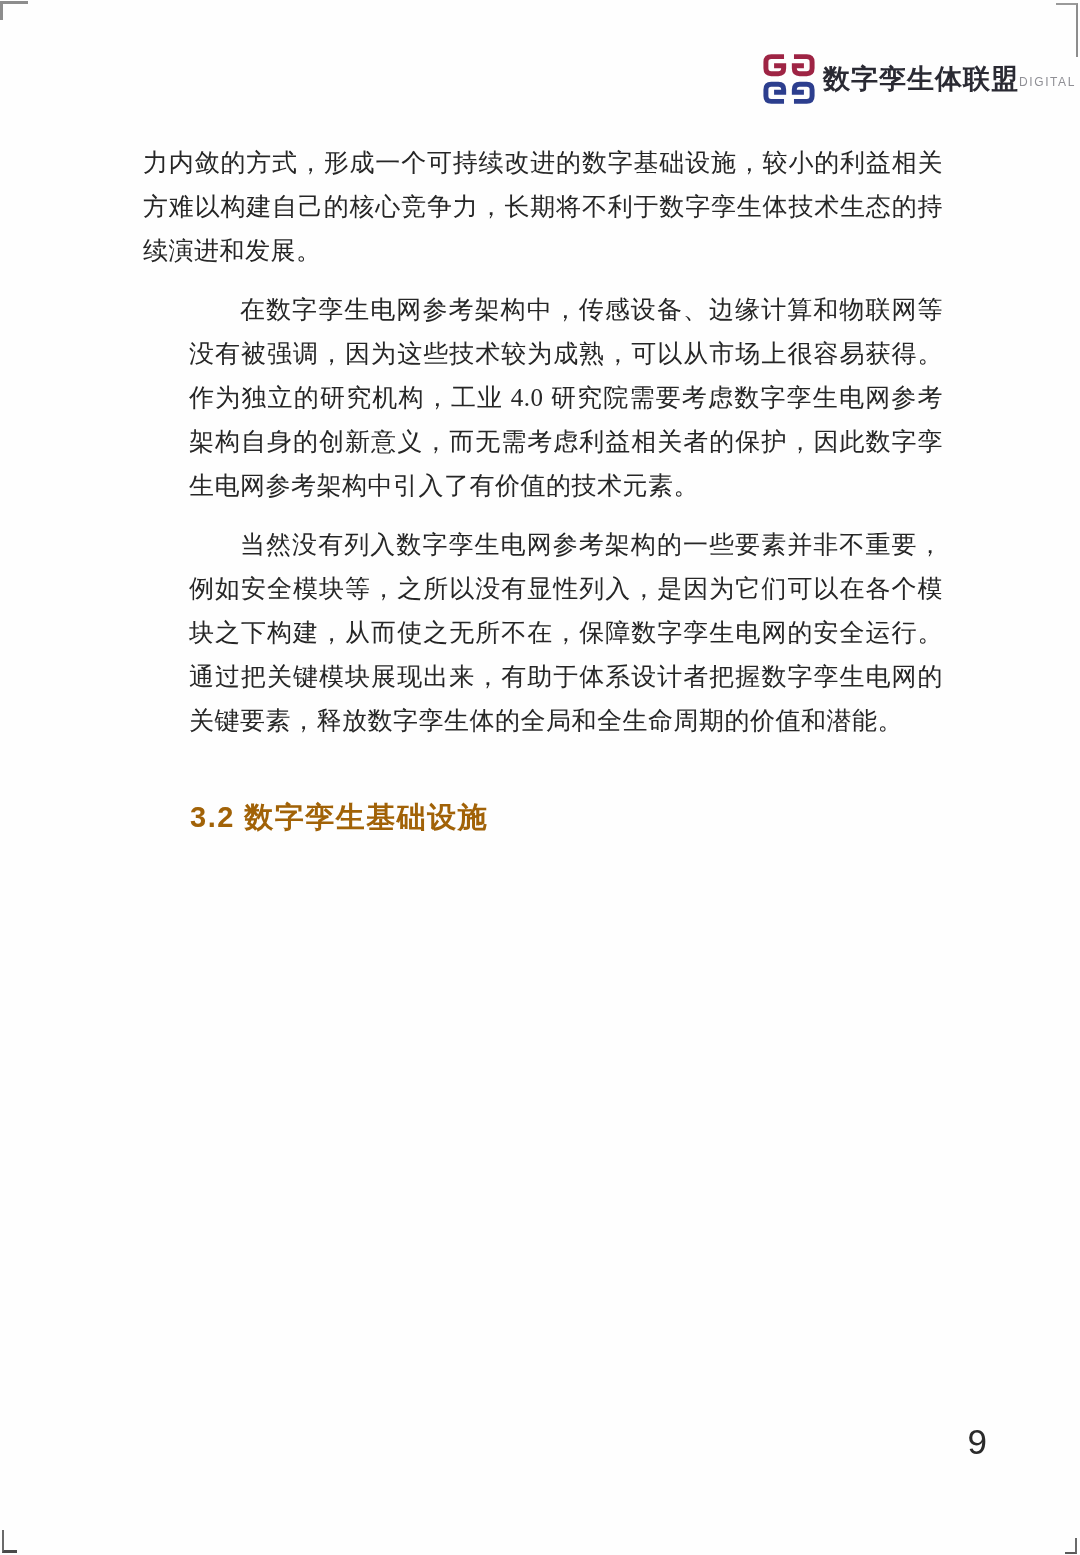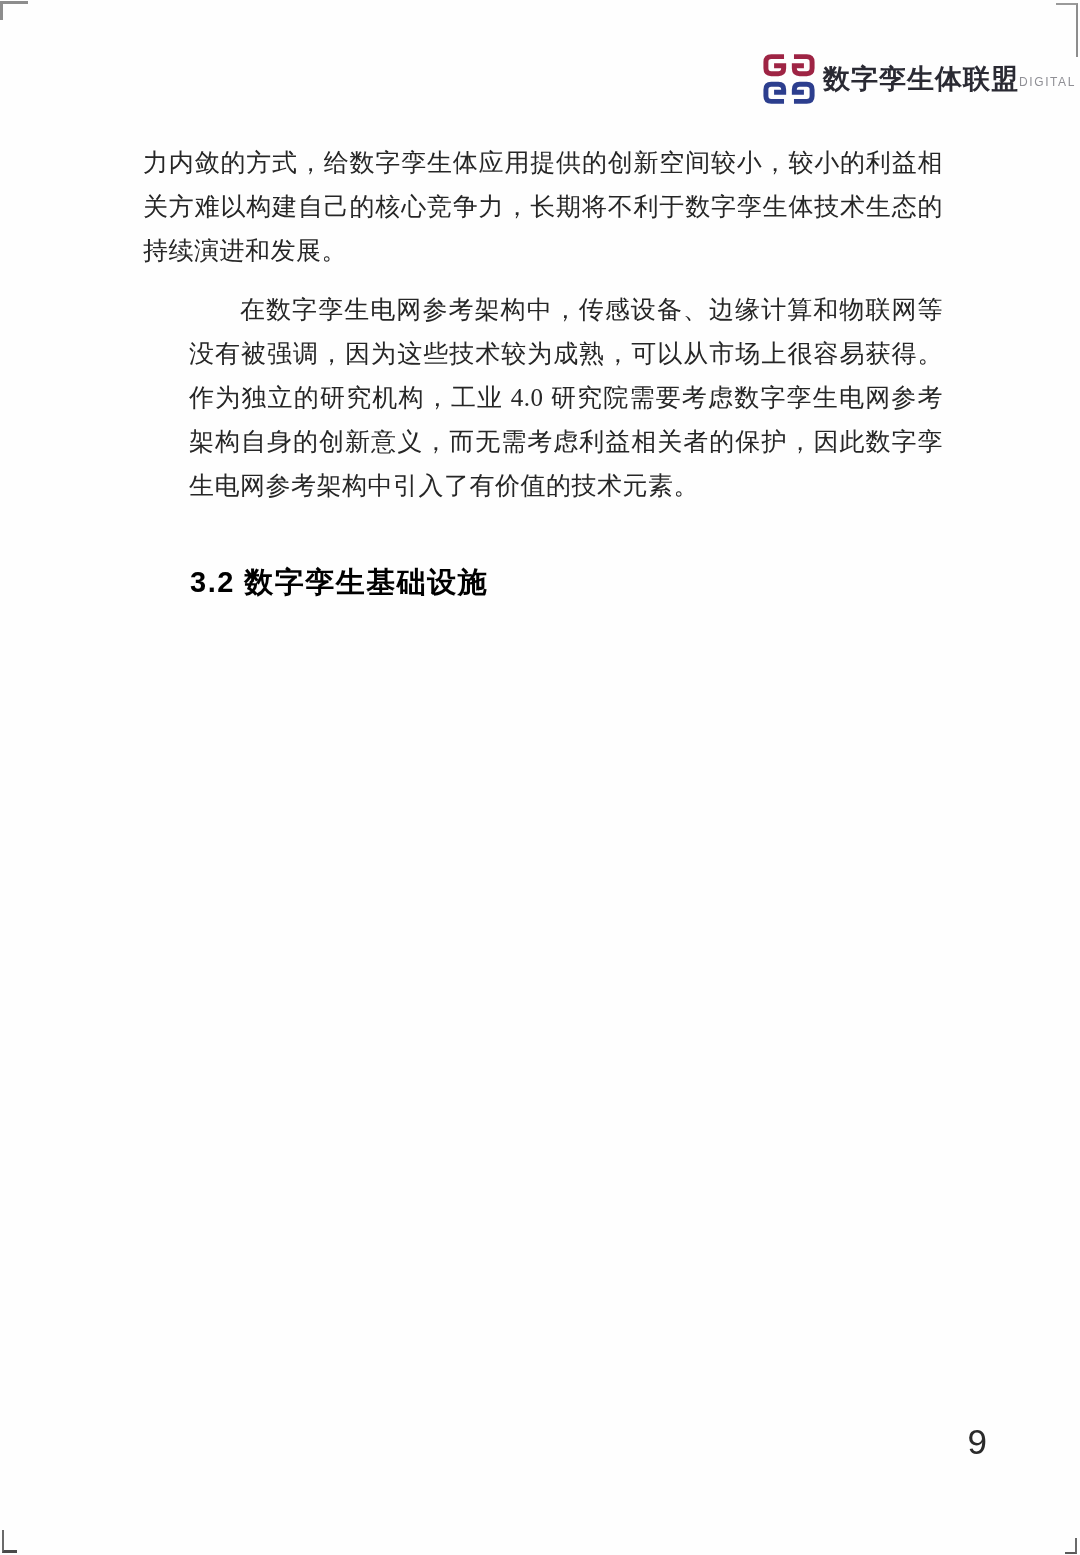--- a/index.html
+++ b/index.html
@@ -49,21 +49,21 @@
   .doc-body p.paragraph {
     margin: 0 0 15px 0;
     font-size: 25px; line-height: 44px;
     text-align: justify; text-justify: inter-character;
     letter-spacing: 0.5px;
     color: #262626;
   }
   .doc-body p.indent { text-indent: 51px; margin-left: 46px; }
   .doc-body h2.heading {
     font-family: "Liberation Sans", "DejaVu Sans", sans-serif;
-    font-size: 29px; font-weight: 700; color: #000000;
+    font-size: 29px; font-weight: 700; color: #a16207;
     letter-spacing: 1.5px;
     margin: 57px 0 28px 0; padding-left: 47px;
     line-height: 34px;
   }
 
   .page-number {
     position: absolute; top: 1422px; right: 93px;
     font-family: "Liberation Sans", "DejaVu Sans", sans-serif;
     font-size: 35px; color: #2b2b2b; line-height: 40px;
   }
@@ -87,20 +87,21 @@
         <path transform="translate(76,76) scale(-1,-1)" d="M 31 6.5 L 13 6.5 Q 5.5 6.5 5.5 14 L 5.5 23 Q 5.5 30.5 13 30.5 L 23 30.5 Q 30.5 30.5 30.5 23 L 30.5 19.5 L 17 19.5" stroke="#2C3E8E"></path>
       </g>
     </svg>
     <div class="logo-text">
       <span class="logo-title">数字孪生体联盟</span>
       <span class="logo-subtitle">DIGITAL TWIN CONSORTIUM</span>
     </div>
   </div>
 
   <article class="doc-body">
-      <p class="paragraph">力内敛的方式，给数字孪生体应用提供的创新空间较小，较小的利益相关方难以构建自己的核心竞争力，长期将不利于数字孪生体技术生态的持续演进和发展。</p>
+      <p class="paragraph">力内敛的方式，形成一个可持续改进的数字基础设施，较小的利益相关方难以构建自己的核心竞争力，长期将不利于数字孪生体技术生态的持续演进和发展。</p>
       <p class="paragraph indent">在数字孪生电网参考架构中，传感设备、边缘计算和物联网等没有被强调，因为这些技术较为成熟，可以从市场上很容易获得。作为独立的研究机构，工业 4.0 研究院需要考虑数字孪生电网参考架构自身的创新意义，而无需考虑利益相关者的保护，因此数字孪生电网参考架构中引入了有价值的技术元素。</p>
+      <p class="paragraph indent">当然没有列入数字孪生电网参考架构的一些要素并非不重要，例如安全模块等，之所以没有显性列入，是因为它们可以在各个模块之下构建，从而使之无所不在，保障数字孪生电网的安全运行。通过把关键模块展现出来，有助于体系设计者把握数字孪生电网的关键要素，释放数字孪生体的全局和全生命周期的价值和潜能。</p>
       <h2 class="heading">3.2 数字孪生基础设施</h2>
     </article>
 
   <div class="page-number">9</div>
 
 </div>
 
 </body></html>

